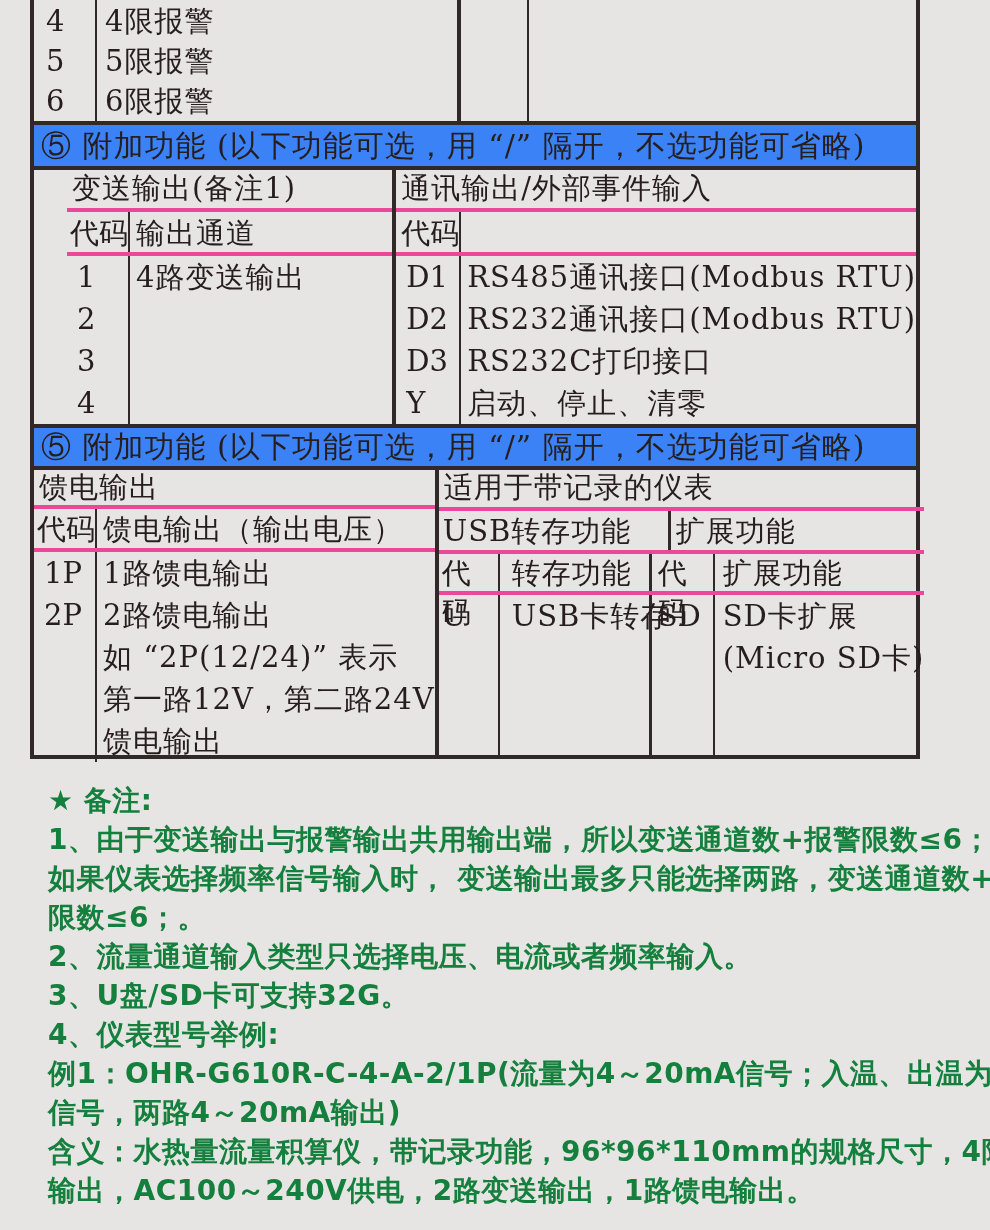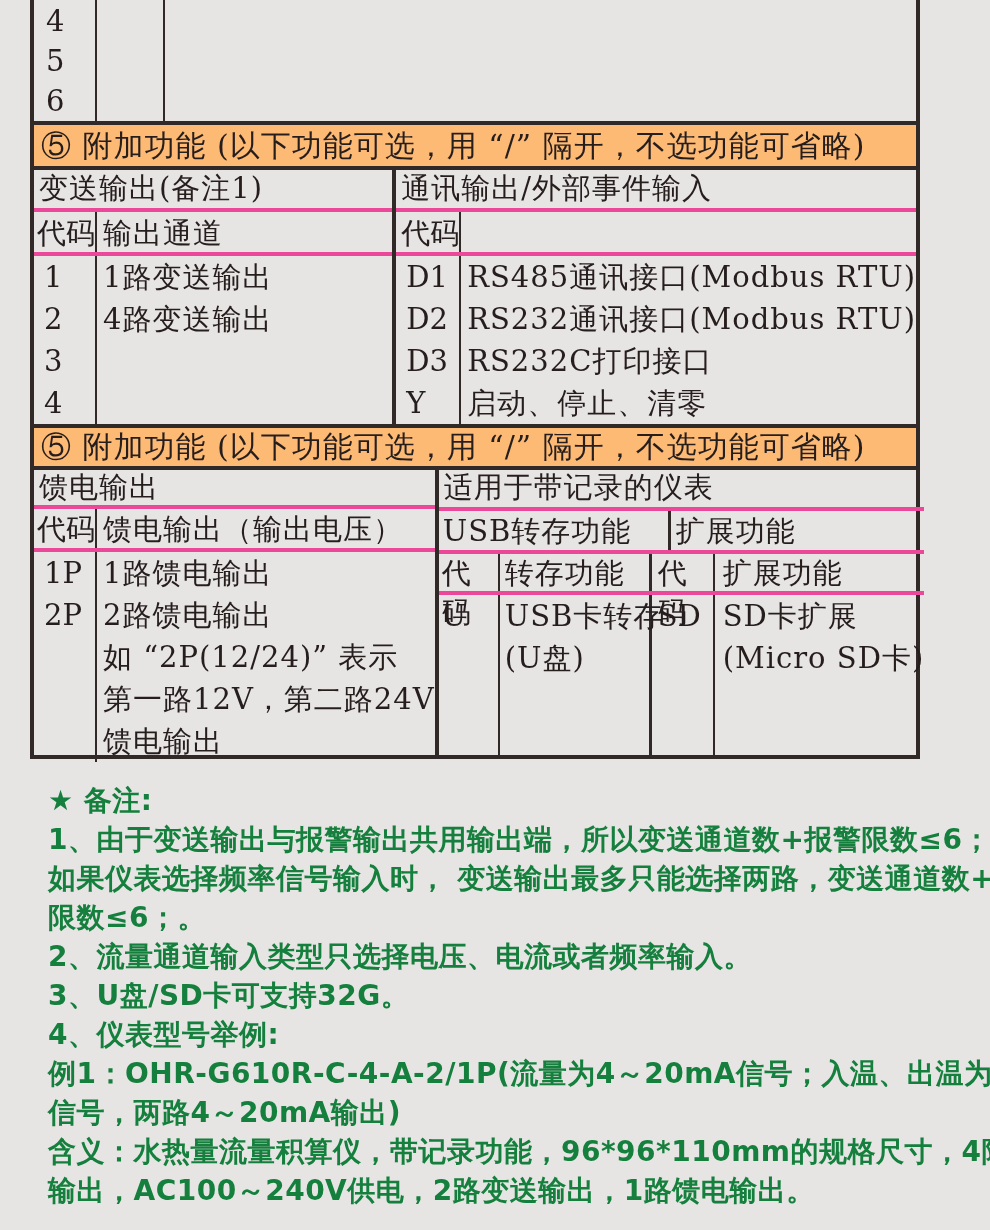--- a/index.html
+++ b/index.html
@@ -29,48 +29,48 @@
   .sec-top{height:121px;display:flex;}
   .sec-top .lines{padding-top:1px;}
   .sec-top .lines div{height:40px;line-height:40px;}
   .c-code{width:63px;padding-left:12px;}
   .c-label{width:364px;padding-left:8px;}
   .c-n1{width:68px;}
   .c-n2{flex:1;}
   
   .band{
     border-top:4px solid #312828;border-bottom:4px solid #312828;
-    background:#fdba74;
+    background:#3b82f6;
     padding-left:7px;white-space:nowrap;
   }
   .band1{height:49px;line-height:41px;font-size:30px;}
   .band2{height:46px;line-height:38px;font-size:30px;}
   
-  .sec-mid{height:292px;display:flex;}
+  .sec-mid{height:292px;display:flex;margin-left:33px;}
   .sec-low{height:289px;display:flex;}
   .half-l{width:426px;display:flex;flex-direction:column;}
   .half-r{flex:1;display:flex;flex-direction:column;}
   .t-title{height:38px;line-height:36px;padding-left:5px;white-space:nowrap;}
   .t-head{height:44px;line-height:42px;}
   .t-body{flex:1;display:flex;}
   .cellcode{width:63px;padding-left:3px;letter-spacing:0;}
   .cellcode-r{width:65px;padding-left:5px;letter-spacing:0;}
   .celldesc{flex:1;padding-left:6px;white-space:nowrap;}
   .bl{padding-top:0;}
   .bl div{height:42px;line-height:42px;white-space:nowrap;}
   .codes{padding-left:10px;letter-spacing:0;}
   .descs{padding-left:6px;}
   
   .lt-title{height:37px;line-height:35px;padding-left:5px;white-space:nowrap;}
   .lt-sub{height:43px;line-height:41px;}
   .lt-codehead{height:41px;line-height:39px;}
   .w-usbgroup{width:232px;padding-left:4px;white-space:nowrap;}
   .w-extgroup{flex:1;padding-left:5px;white-space:nowrap;}
   .w-c1{width:61px;padding-left:3px;letter-spacing:0;}
-  .w-usb{width:152px;padding-left:5px;white-space:nowrap;}
+  .w-usb{width:152px;padding-left:12px;white-space:nowrap;}
   .w-c2{width:63px;padding-left:6px;letter-spacing:0;}
   .w-ext{flex:1;padding-left:8px;white-space:nowrap;}
   
   .notes{
     position:absolute;left:48px;top:781px;width:905px;
     font-family:"DejaVu Sans","Liberation Sans",sans-serif;
     font-weight:bold;color:#15803d;
     font-size:28px;letter-spacing:0.5px;
   }
   .notes div{height:39px;line-height:39px;white-space:nowrap;}
@@ -80,20 +80,25 @@
 
 <div class="page">
 
   <div class="tbl">
 
     <div class="sec-top">
       <div class="c-code br2 lines">
         <div>4</div>
         <div>5</div>
         <div>6</div>
+      </div>
+      <div class="c-label br4 lines">
+        <div>4限报警</div>
+        <div>5限报警</div>
+        <div>6限报警</div>
       </div>
       <div class="c-n1 br2"></div>
       <div class="c-n2"></div>
     </div>
 
     <div class="band band1">⑤ 附加功能 (以下功能可选，用 “/” 隔开，不选功能可省略)</div>
 
     <div class="sec-mid">
       <div class="half-l br4">
         <div class="t-title">变送输出(备注1)</div>
@@ -102,21 +107,20 @@
           <div class="celldesc">输出通道</div>
         </div>
         <div class="t-body bt2">
           <div class="cellcode br2 bl codes">
             <div>1</div>
             <div>2</div>
             <div>3</div>
             <div>4</div>
           </div>
           <div class="celldesc bl descs">
-            <div>1路变送输出</div>
             <div>4路变送输出</div>
           </div>
         </div>
       </div>
       <div class="half-r">
         <div class="t-title">通讯输出/外部事件输入</div>
         <div class="t-head bt2 row">
           <div class="cellcode-r br2">代码</div>
         </div>
         <div class="t-body bt2">
@@ -170,21 +174,20 @@
           <div class="w-usb br3">转存功能</div>
           <div class="w-c2 br2">代码</div>
           <div class="w-ext">扩展功能</div>
         </div>
         <div class="t-body bt2">
           <div class="w-c1 br2 bl">
             <div>U</div>
           </div>
           <div class="w-usb br3 bl">
             <div>USB卡转存</div>
-            <div>(U盘)</div>
           </div>
           <div class="w-c2 br2 bl">
             <div>SD</div>
           </div>
           <div class="w-ext bl">
             <div>SD卡扩展</div>
             <div>(Micro SD卡)</div>
           </div>
         </div>
       </div>

